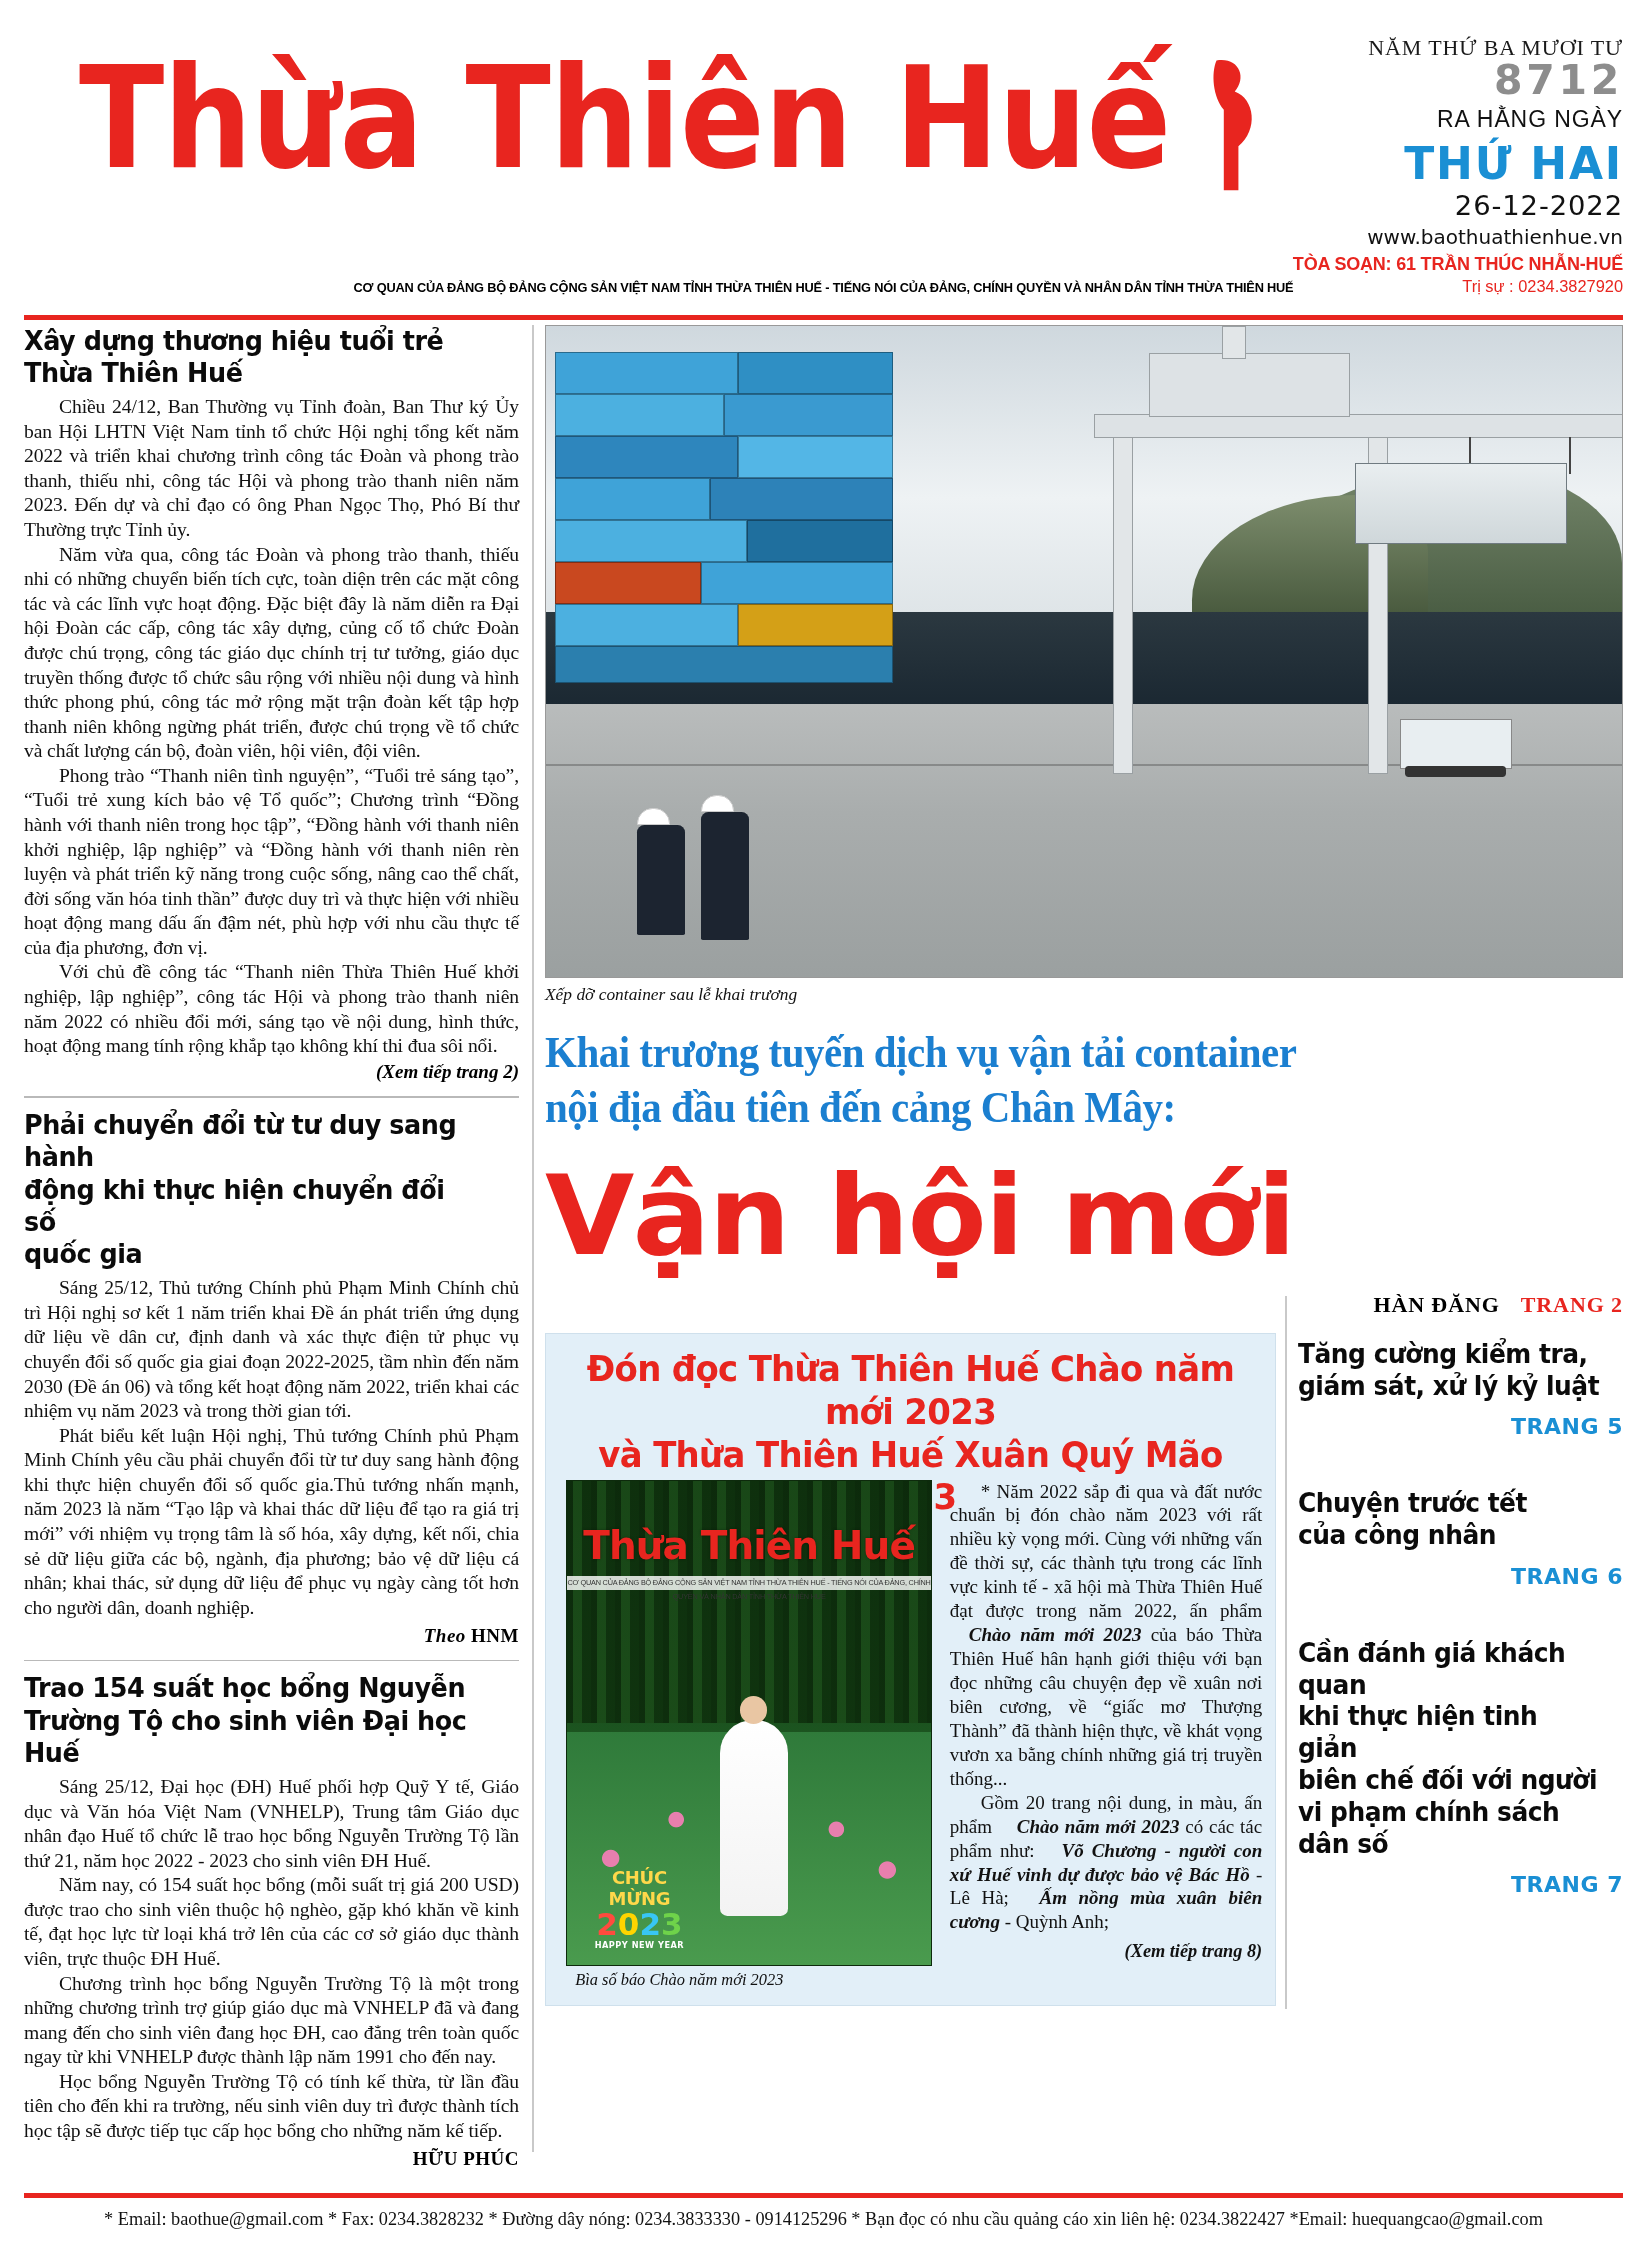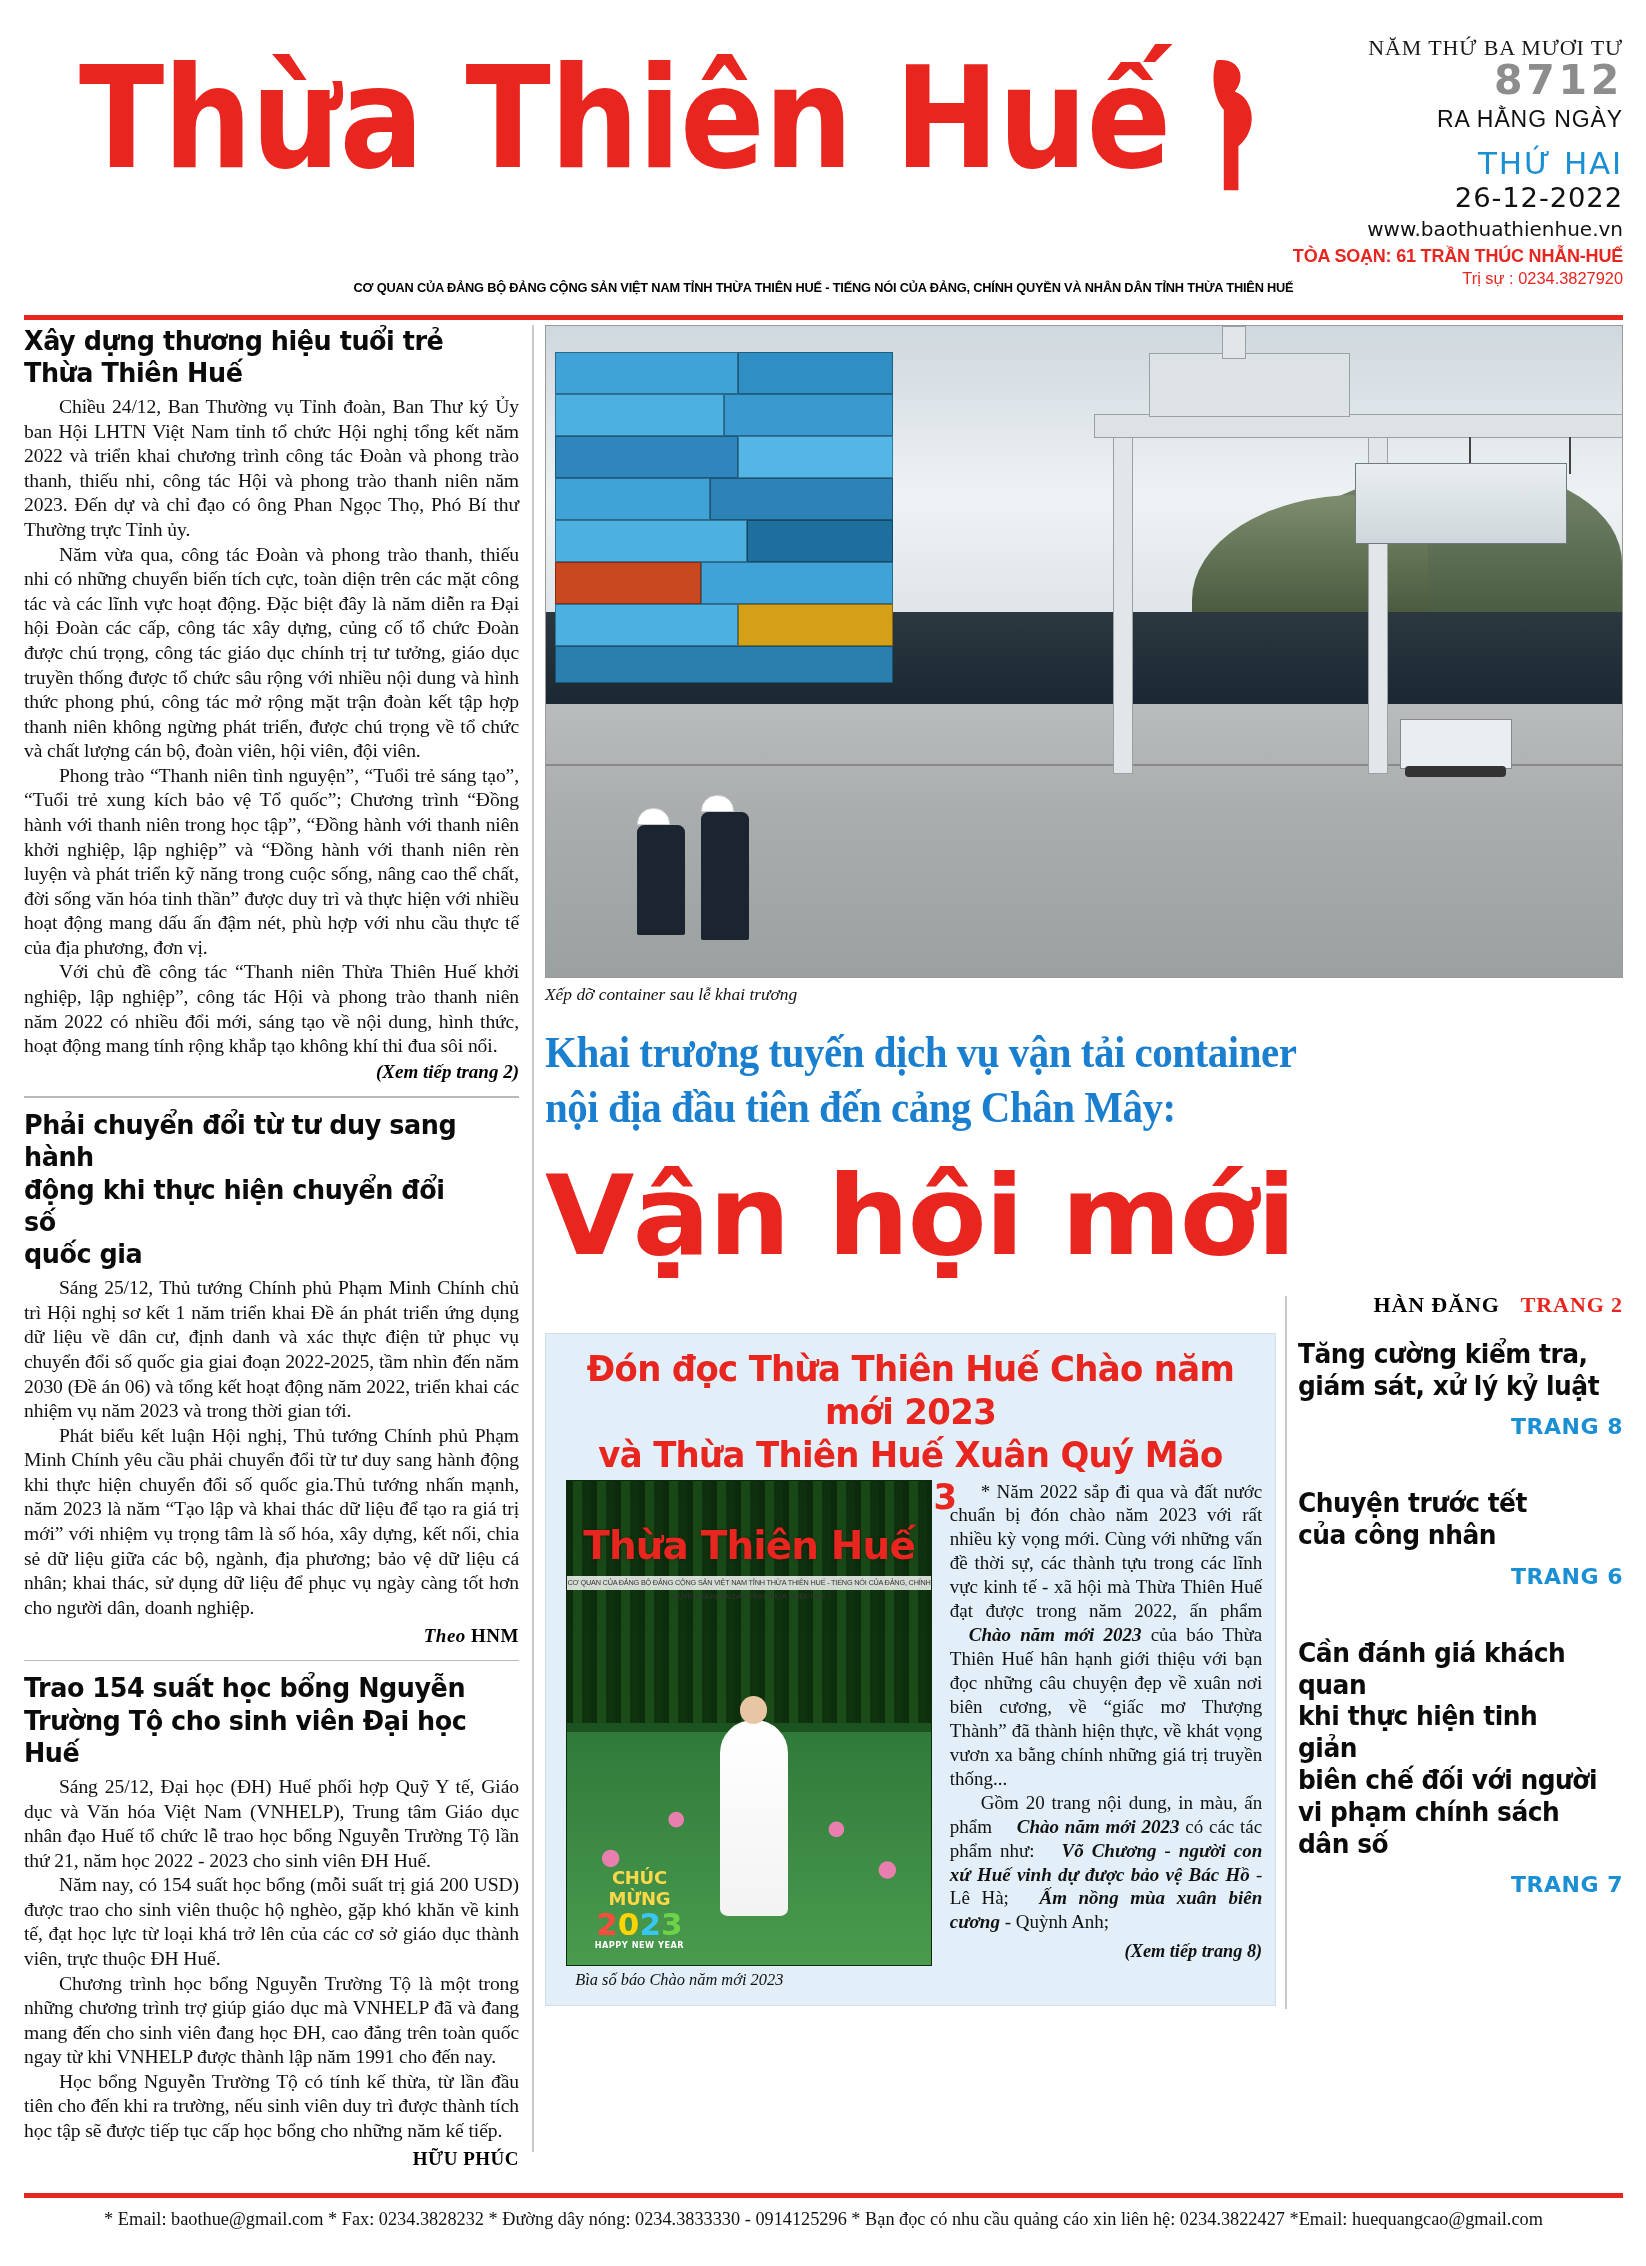--- a/index.html
+++ b/index.html
@@ -39,22 +39,22 @@
     font-family:"DejaVu Sans", sans-serif;
     font-weight:bold; font-size:41px; letter-spacing:3.7px;
     color:#8d8d8d; line-height:1.05; margin-top:-1.8px;
   }
   .mr-daily {
     font-family:"Liberation Sans", sans-serif;
     font-size:23px; letter-spacing:0.9px; color:#111; margin-top:3.7px;
   }
   .mr-day {
     font-family:"DejaVu Sans", sans-serif;
-    font-weight:normal; font-size:31px; letter-spacing:1.8px;
-    color:#1a8fd4; line-height:1.1; margin-top:13px;
+    font-weight:bold; font-size:44px; letter-spacing:1.8px;
+    color:#1a8fd4; line-height:1.1; margin-top:7px;
   }
   .mr-date {
     font-family:"DejaVu Sans", sans-serif;
     font-size:27.4px; letter-spacing:0.9px; color:#111; margin-top:1.8px;
   }
   .mr-web {
     font-family:"DejaVu Sans", sans-serif;
     font-size:20px; color:#111; margin-top:3.7px;
   }
   .mr-office {
@@ -502,21 +502,21 @@
           </div>
         </div>
 
         <div class="sidebar">
 
           <div class="sb-item" style="margin-top:5.5px">
             <div class="sb-head">
               <div>Tăng cường kiểm tra,</div>
               <div>giám sát, xử lý kỷ luật</div>
             </div>
-            <div class="sb-trang">TRANG 8</div>
+            <div class="sb-trang">TRANG 5</div>
           </div>
 
           <div class="sb-item" style="margin-top:48px">
             <div class="sb-head">
               <div>Chuyện trước tết</div>
               <div>của công nhân</div>
             </div>
             <div class="sb-trang">TRANG 6</div>
           </div>
 

